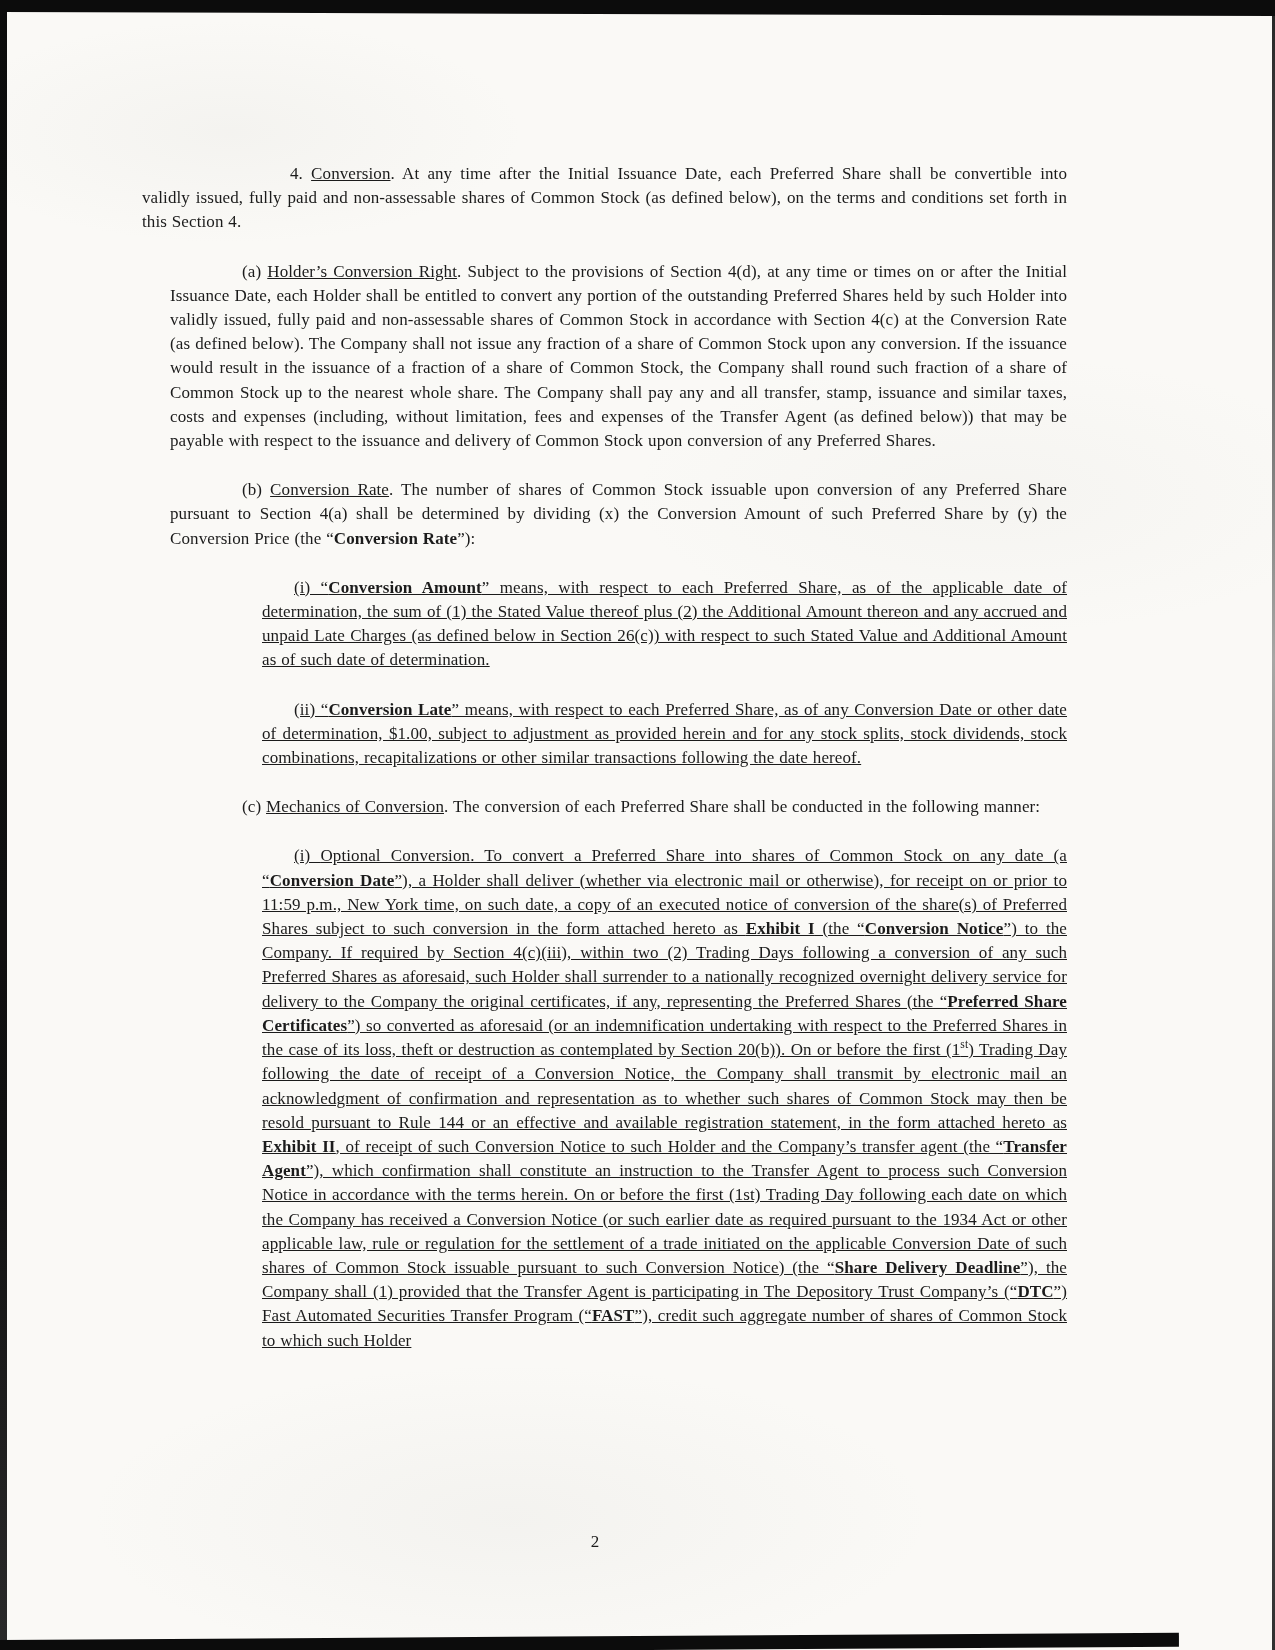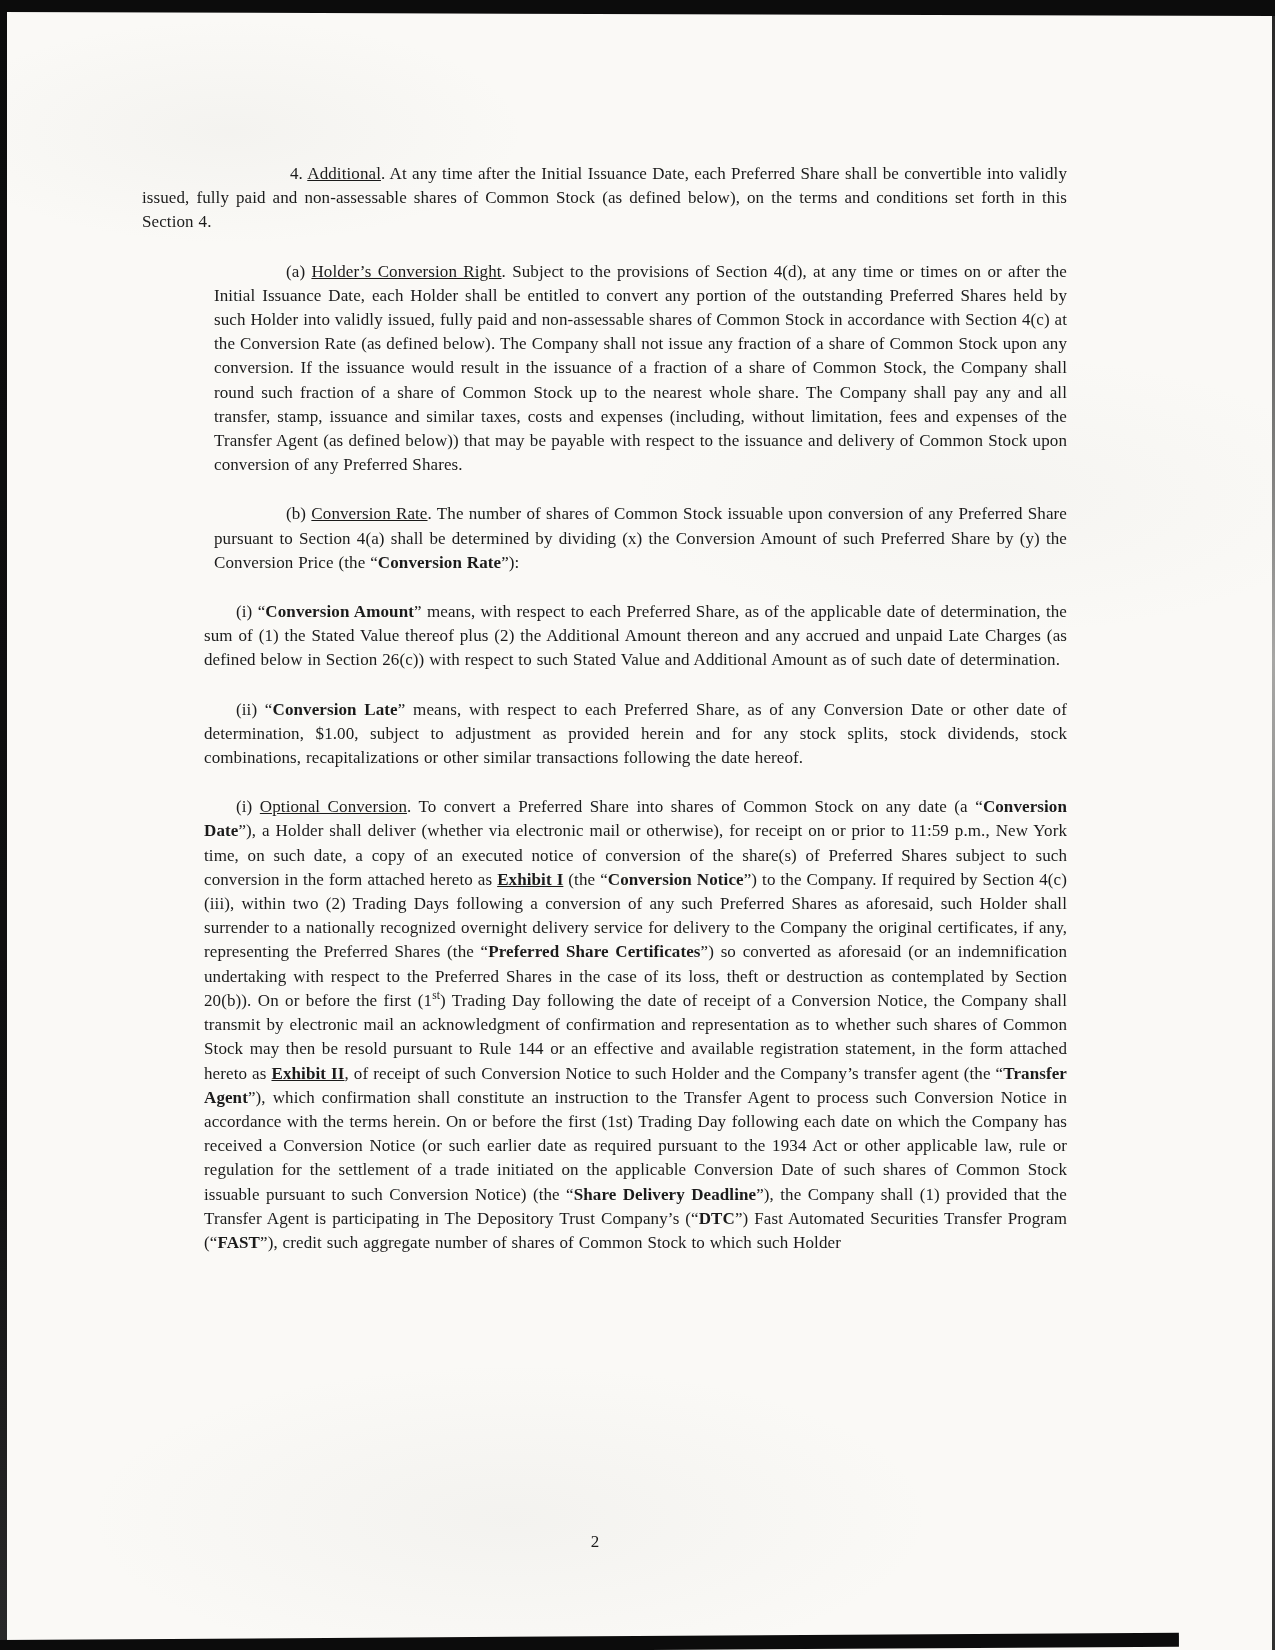--- a/index.html
+++ b/index.html
@@ -56,22 +56,22 @@
 
   .para {
     font-size: 17px;
     line-height: 24.2px;
     text-align: justify;
     margin: 0 0 25px 0;
     letter-spacing: 0.1px;
     word-spacing: 0.5px;
   }
   .lv0 { margin-left: 0;     text-indent: 148px; }
-  .lv1 { margin-left: 72px;  text-indent: 72px;  }
-  .lv2 { margin-left: 62px; text-indent: 32px;  }
+  .lv1 { margin-left: 28px;  text-indent: 72px;  }
+  .lv2 { margin-left: 120px; text-indent: 32px; text-decoration: underline;  }
 
   .run-u  { text-decoration: underline; }
   .run-b  { font-weight: 700; }
   .run-bu { font-weight: 700; text-decoration: underline; }
   .run-sup { vertical-align: super; font-size: 0.68em; line-height: 0; }
 
   .footer-page-number {
     position: absolute;
     top: 1532px; left: 0;
     width: 1190px;
@@ -83,22 +83,23 @@
 </head>
 <body>
 
 <div class="scan">
   <div class="bar-top"></div>
   <div class="bar-left"></div>
   <div class="edge-right"></div>
   <div class="bar-bottom"></div>
 
   <div class="page-content">
-      <div class="para lv0"><span>4. </span><span class="run-u">Additional</span><span>. At any time after the Initial Issuance Date, each Preferred Share shall be convertible into validly issued, fully paid and non-assessable shares of Common Stock (as defined below), on the terms and conditions set forth in this Section 4.</span></div>
+      <div class="para lv0"><span>4. </span><span class="run-u">Conversion</span><span>. At any time after the Initial Issuance Date, each Preferred Share shall be convertible into validly issued, fully paid and non-assessable shares of Common Stock (as defined below), on the terms and conditions set forth in this Section 4.</span></div>
       <div class="para lv1"><span>(a) </span><span class="run-u">Holder’s Conversion Right</span><span>. Subject to the provisions of Section 4(d), at any time or times on or after the Initial Issuance Date, each Holder shall be entitled to convert any portion of the outstanding Preferred Shares held by such Holder into validly issued, fully paid and non-assessable shares of Common Stock in accordance with Section 4(c) at the Conversion Rate (as defined below). The Company shall not issue any fraction of a share of Common Stock upon any conversion. If the issuance would result in the issuance of a fraction of a share of Common Stock, the Company shall round such fraction of a share of Common Stock up to the nearest whole share. The Company shall pay any and all transfer, stamp, issuance and similar taxes, costs and expenses (including, without limitation, fees and expenses of the Transfer Agent (as defined below)) that may be payable with respect to the issuance and delivery of Common Stock upon conversion of any Preferred Shares.</span></div>
       <div class="para lv1"><span>(b) </span><span class="run-u">Conversion Rate</span><span>. The number of shares of Common Stock issuable upon conversion of any Preferred Share pursuant to Section 4(a) shall be determined by dividing (x) the Conversion Amount of such Preferred Share by (y) the Conversion Price (the “</span><span class="run-b">Conversion Rate</span><span>”):</span></div>
       <div class="para lv2"><span>(i) “</span><span class="run-b">Conversion Amount</span><span>” means, with respect to each Preferred Share, as of the applicable date of determination, the sum of (1) the Stated Value thereof plus (2) the Additional Amount thereon and any accrued and unpaid Late Charges (as defined below in Section 26(c)) with respect to such Stated Value and Additional Amount as of such date of determination.</span></div>
       <div class="para lv2"><span>(ii) “</span><span class="run-b">Conversion Late</span><span>” means, with respect to each Preferred Share, as of any Conversion Date or other date of determination, $1.00, subject to adjustment as provided herein and for any stock splits, stock dividends, stock combinations, recapitalizations or other similar transactions following the date hereof.</span></div>
+      <div class="para lv1"><span>(c) </span><span class="run-u">Mechanics of Conversion</span><span>. The conversion of each Preferred Share shall be conducted in the following manner:</span></div>
       <div class="para lv2"><span>(i) </span><span class="run-u">Optional Conversion</span><span>. To convert a Preferred Share into shares of Common Stock on any date (a “</span><span class="run-b">Conversion Date</span><span>”), a Holder shall deliver (whether via electronic mail or otherwise), for receipt on or prior to 11:59 p.m., New York time, on such date, a copy of an executed notice of conversion of the share(s) of Preferred Shares subject to such conversion in the form attached hereto as </span><span class="run-bu">Exhibit I</span><span> (the “</span><span class="run-b">Conversion Notice</span><span>”) to the Company. If required by Section 4(c)(iii), within two (2) Trading Days following a conversion of any such Preferred Shares as aforesaid, such Holder shall surrender to a nationally recognized overnight delivery service for delivery to the Company the original certificates, if any, representing the Preferred Shares (the “</span><span class="run-b">Preferred Share Certificates</span><span>”) so converted as aforesaid (or an indemnification undertaking with respect to the Preferred Shares in the case of its loss, theft or destruction as contemplated by Section 20(b)). On or before the first (1</span><span class="run-sup">st</span><span>) Trading Day following the date of receipt of a Conversion Notice, the Company shall transmit by electronic mail an acknowledgment of confirmation and representation as to whether such shares of Common Stock may then be resold pursuant to Rule 144 or an effective and available registration statement, in the form attached hereto as </span><span class="run-bu">Exhibit II</span><span>, of receipt of such Conversion Notice to such Holder and the Company’s transfer agent (the “</span><span class="run-b">Transfer Agent</span><span>”), which confirmation shall constitute an instruction to the Transfer Agent to process such Conversion Notice in accordance with the terms herein. On or before the first (1st) Trading Day following each date on which the Company has received a Conversion Notice (or such earlier date as required pursuant to the 1934 Act or other applicable law, rule or regulation for the settlement of a trade initiated on the applicable Conversion Date of such shares of Common Stock issuable pursuant to such Conversion Notice) (the “</span><span class="run-b">Share Delivery Deadline</span><span>”), the Company shall (1) provided that the Transfer Agent is participating in The Depository Trust Company’s (“</span><span class="run-b">DTC</span><span>”) Fast Automated Securities Transfer Program (“</span><span class="run-b">FAST</span><span>”), credit such aggregate number of shares of Common Stock to which such Holder</span></div>
     </div>
 
   <div class="footer-page-number">2</div>
 </div>
 
 </body></html>

